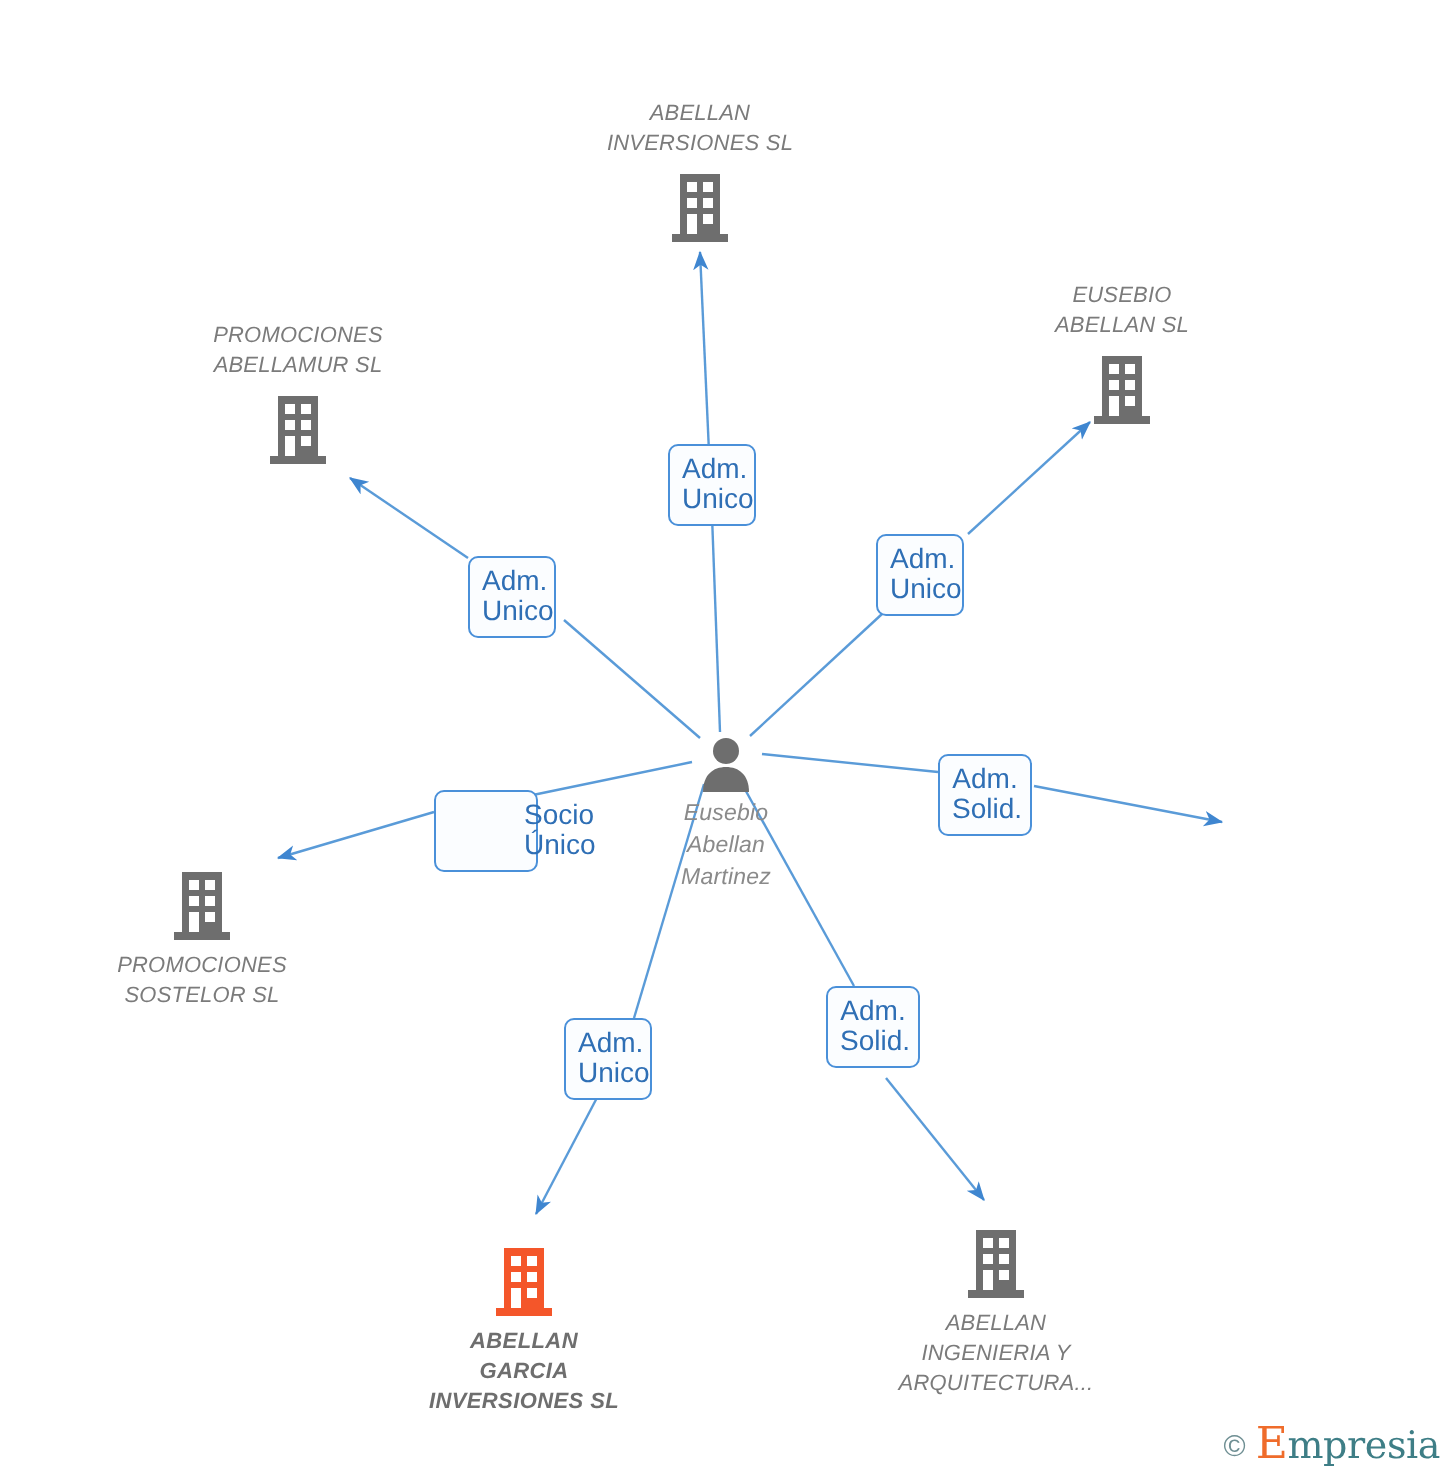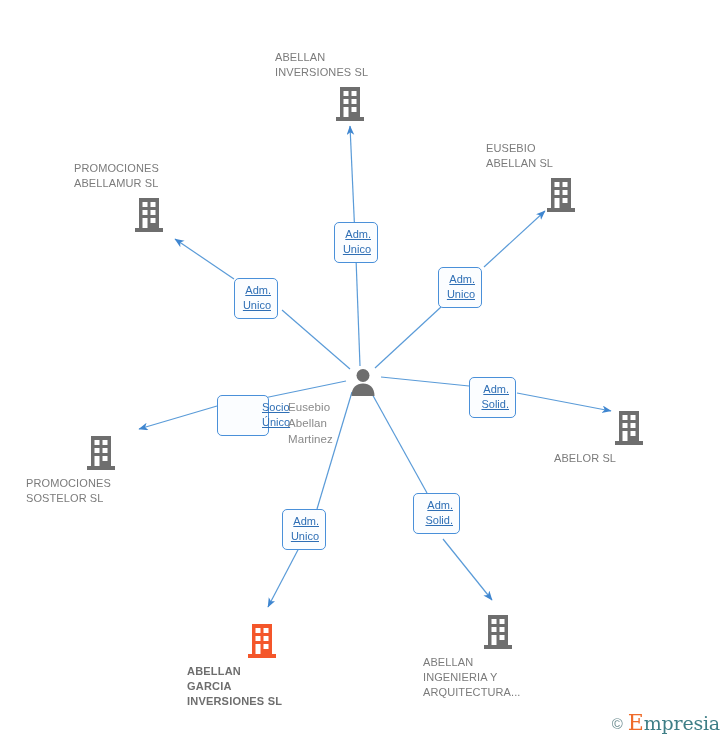--- a/index.html
+++ b/index.html
@@ -12,21 +12,23 @@
     -webkit-font-smoothing:antialiased;
   }
   #graph{position:absolute;left:0;top:0;width:728px;height:740px;}
   #edges{position:absolute;left:0;top:0;width:728px;height:740px;}
 
   
   .node{
     position:absolute;
     width:150px;
     margin-left:-75px;
+    text-align:center;
     line-height:15px;
+    font-style:italic;
   }
   .node .icon{display:block;margin:0 auto;}
   .node .label{
     display:block;
     font-size:11px;
     color:#7b7b7b;
     letter-spacing:.1px;
     margin-top:3px;
     white-space:pre-line;
   }
@@ -34,27 +36,26 @@
   .node.focus .label{color:#6e6e6e;font-weight:bold;letter-spacing:.2px;}
   .node.person .label{color:#8a8a8a;font-size:11.5px;line-height:16px;}
 
   
   .elabel{
     position:absolute;
     border:1px solid #4a90d9;
     background:#fbfdff;
     border-radius:5px;
     color:#2f6fb5;
-    font-size:11px;
+    font-size:14px;
     line-height:15px;
-    text-align:right;
+    text-align:center;
     padding:4px 6px 5px 6px;
     white-space:pre-line;
     box-sizing:border-box;
-    text-decoration:underline;
   }
 
   
   #watermark{
     position:absolute;
     right:8px;bottom:6px;
     display:flex;align-items:center;gap:5px;
   }
   #watermark .cmark{
     font-size:15px;color:#6f8f93;line-height:1;
@@ -175,37 +176,20 @@
         <rect x="9.5" y="7" width="5" height="5"></rect>
           <rect x="17.5" y="7" width="5" height="5"></rect>
         <rect x="9.5" y="15" width="5" height="5"></rect>
           <rect x="17.5" y="15" width="5" height="5"></rect>
         <rect x="17.5" y="23" width="5" height="5"></rect>
         <rect x="9.5" y="23" width="5" height="10"></rect>
       </g>
     </svg>
   </div>
 
-  <div class="node" style="left:629px;top:408px;">
-    <svg class="icon" width="32" height="40" viewBox="0 0 32 40">
-      <g fill="#6e6e6e">
-        <rect x="6" y="3" width="20" height="32"></rect>
-        <rect x="2" y="33" width="28" height="4"></rect>
-      </g>
-      <g fill="#ffffff">
-        <rect x="9.5" y="7" width="5" height="5"></rect>
-          <rect x="17.5" y="7" width="5" height="5"></rect>
-        <rect x="9.5" y="15" width="5" height="5"></rect>
-          <rect x="17.5" y="15" width="5" height="5"></rect>
-        <rect x="17.5" y="23" width="5" height="5"></rect>
-        <rect x="9.5" y="23" width="5" height="10"></rect>
-      </g>
-    </svg>
-    <span class="label">ABELOR SL</span>
-  </div>
 
   <div class="node" style="left:101px;top:433px;">
     <svg class="icon" width="32" height="40" viewBox="0 0 32 40">
       <g fill="#6e6e6e">
         <rect x="6" y="3" width="20" height="32"></rect>
         <rect x="2" y="33" width="28" height="4"></rect>
       </g>
       <g fill="#ffffff">
         <rect x="9.5" y="7" width="5" height="5"></rect>
           <rect x="17.5" y="7" width="5" height="5"></rect>

